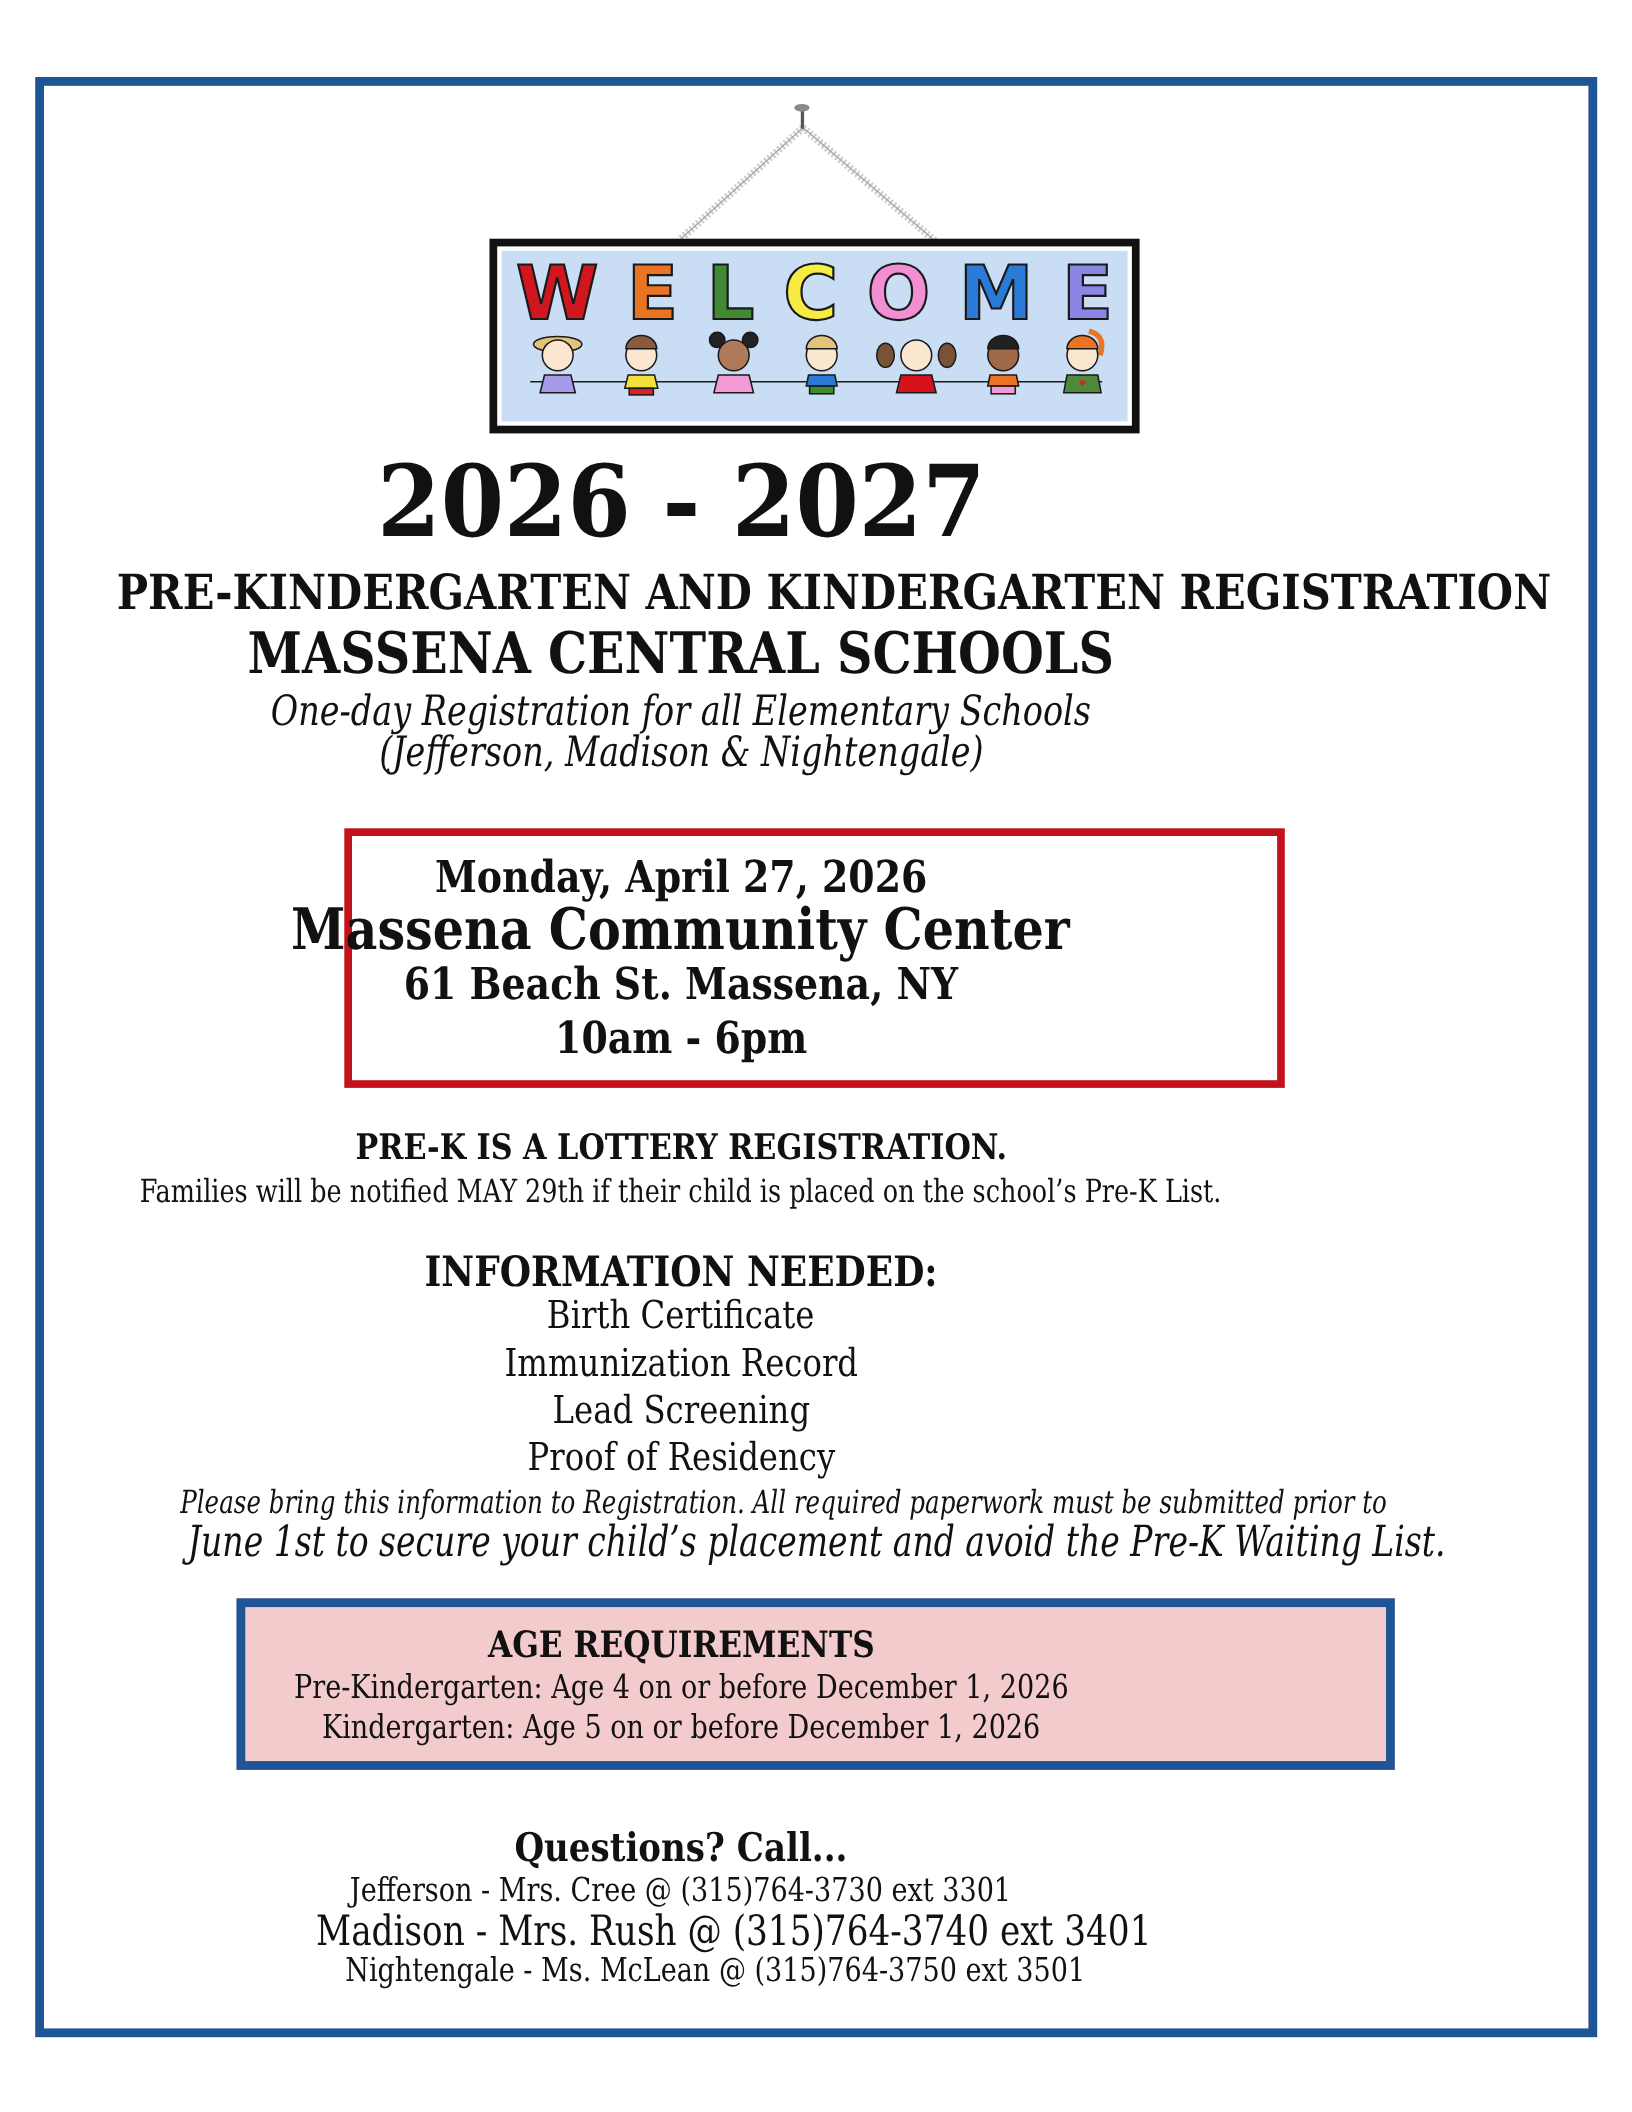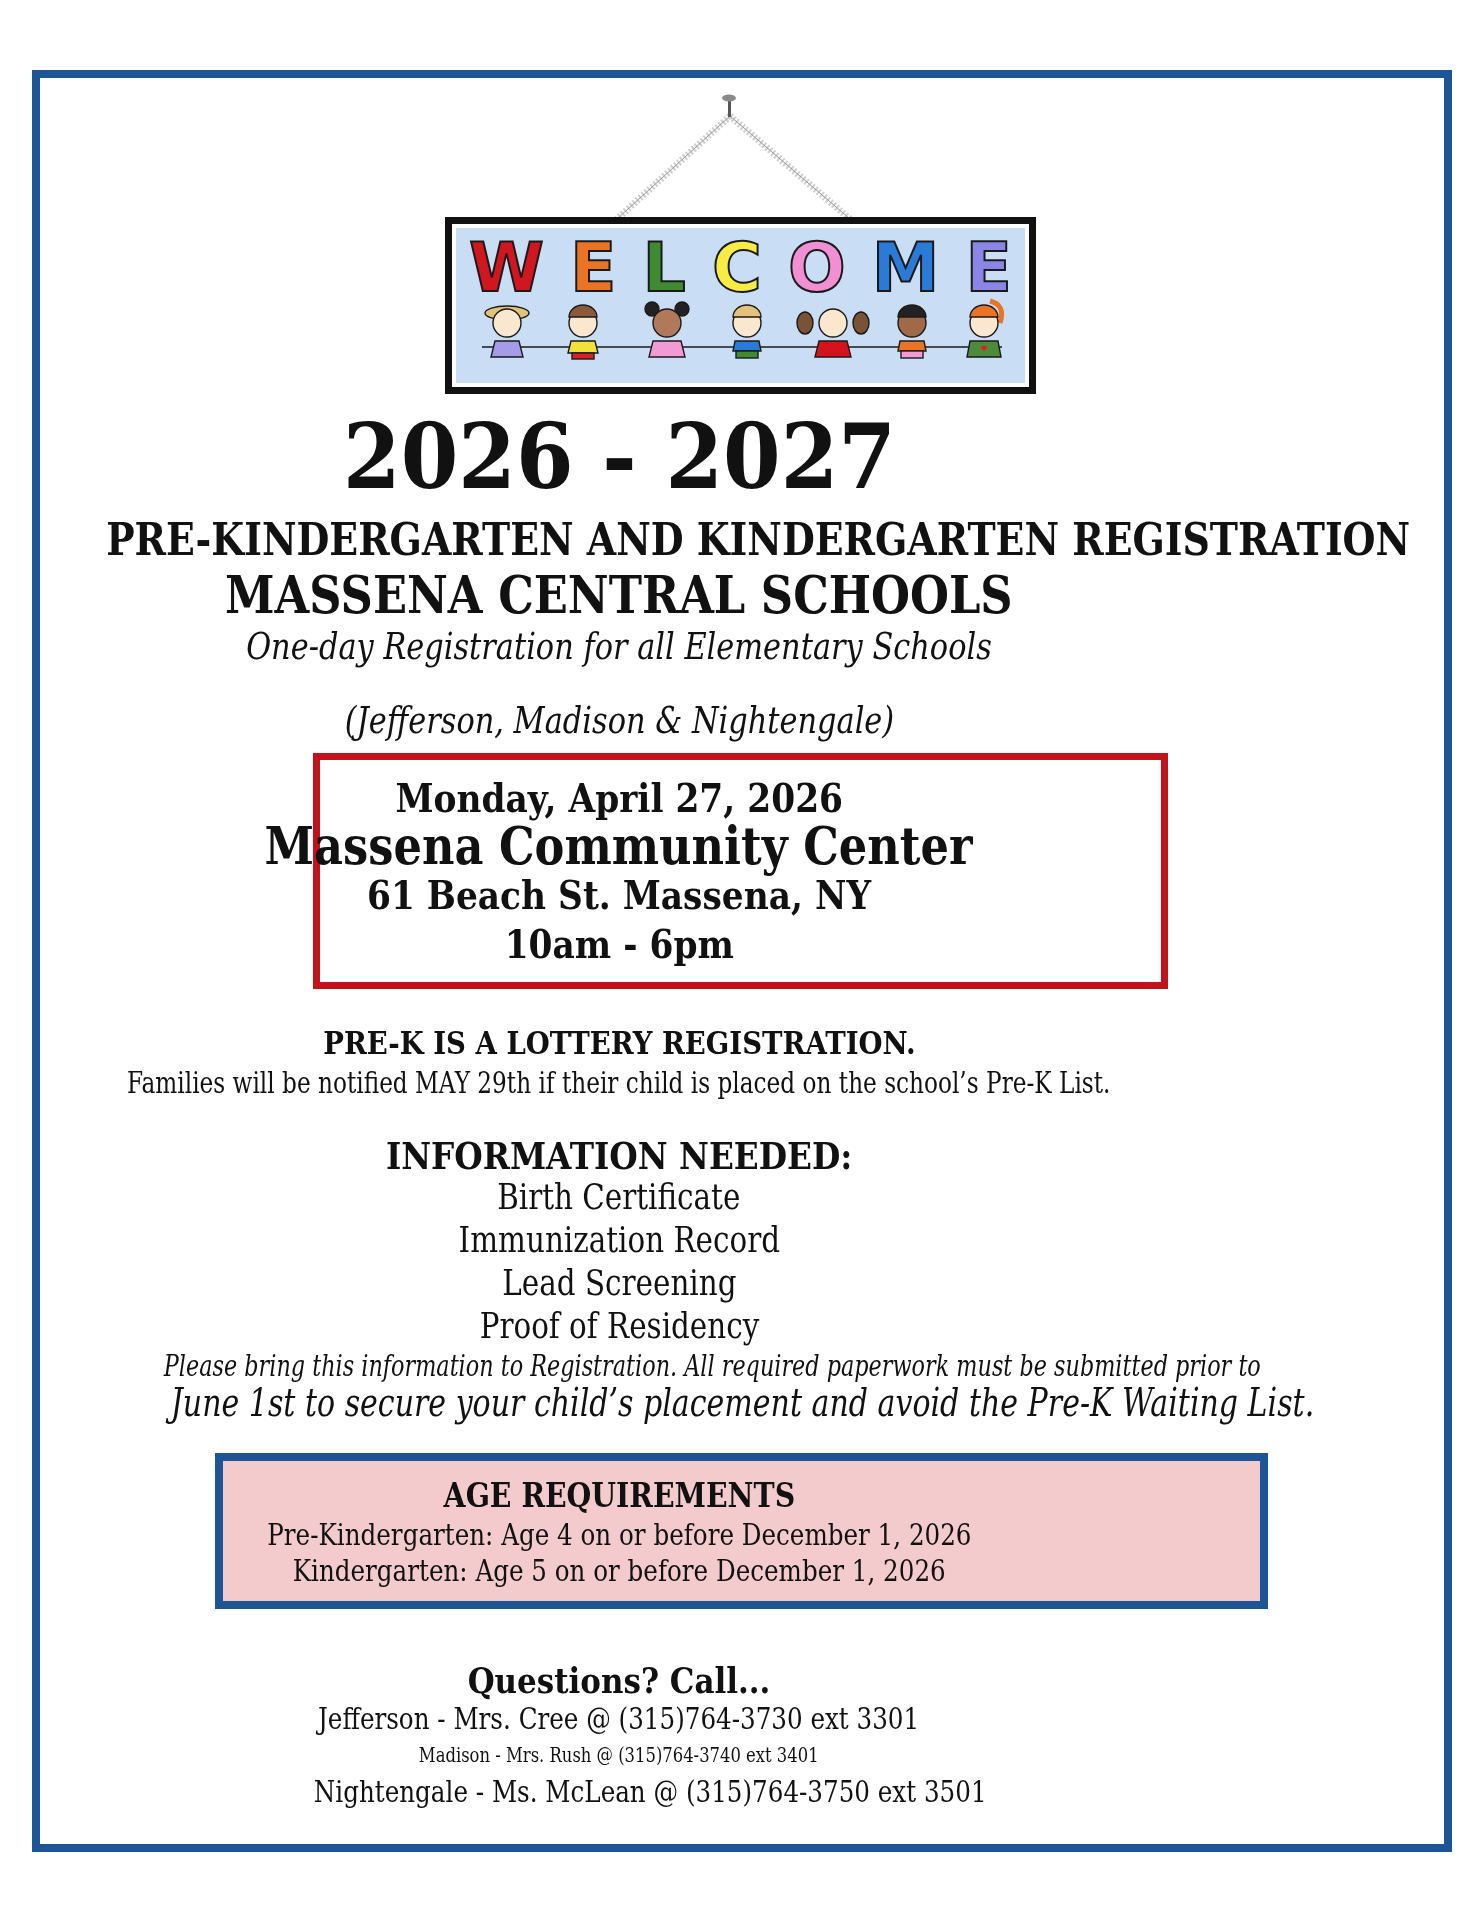--- a/index.html
+++ b/index.html
@@ -103,21 +103,21 @@
 </div>
 <div class="line bold" style="top:540px;font-size:44px;">
   <span class="sq" style="transform:scaleX(0.86)">PRE-KINDERGARTEN AND KINDERGARTEN REGISTRATION</span>
 </div>
 <div class="line bold" style="top:595px;font-size:52px;">
   <span class="sq" style="transform:scaleX(0.86)">MASSENA CENTRAL SCHOOLS</span>
 </div>
 <div class="line ital" style="top:646px;font-size:38px;">
   <span class="sq" style="transform:scaleX(0.8)">One-day Registration for all Elementary Schools</span>
 </div>
-<div class="line ital" style="top:720px;font-size:38px;">
+<div class="line ital" style="top:683px;font-size:38px;">
   <span class="sq" style="transform:scaleX(0.8)">(Jefferson, Madison &amp; Nightengale)</span>
 </div>
 
 <div class="red-box"></div>
 <div class="line bold" style="top:798px;font-size:40px;">
   <span class="sq" style="transform:scaleX(0.86)">Monday, April 27, 2026</span>
 </div>
 <div class="line bold" style="top:846px;font-size:52px;">
   <span class="sq" style="transform:scaleX(0.86)">Massena Community Center</span>
 </div>
@@ -167,18 +167,18 @@
 <div class="line" style="top:1571px;font-size:30px;">
   <span class="sq" style="transform:scaleX(0.82)">Kindergarten: Age 5 on or before December 1, 2026</span>
 </div>
 
 <div class="line bold" style="top:1680px;font-size:36px;">
   <span class="sq" style="transform:scaleX(0.86)">Questions?  Call...</span>
 </div>
 <div class="line" style="top:1719px;font-size:30px;">
   <span class="sq" style="transform:scaleX(0.82)">Jefferson - Mrs. Cree @ (315)764-3730 ext 3301</span>
 </div>
-<div class="line" style="top:1755px;font-size:20px;">
+<div class="line" style="top:1755px;font-size:38px;margin-left:48px;">
   <span class="sq" style="transform:scaleX(0.82)">Madison - Mrs. Rush @ (315)764-3740 ext 3401</span>
 </div>
 <div class="line" style="top:1792px;font-size:30px;margin-left:31px;">
   <span class="sq" style="transform:scaleX(0.82)">Nightengale - Ms. McLean @ (315)764-3750 ext 3501</span>
 </div>
 
 </body></html>

